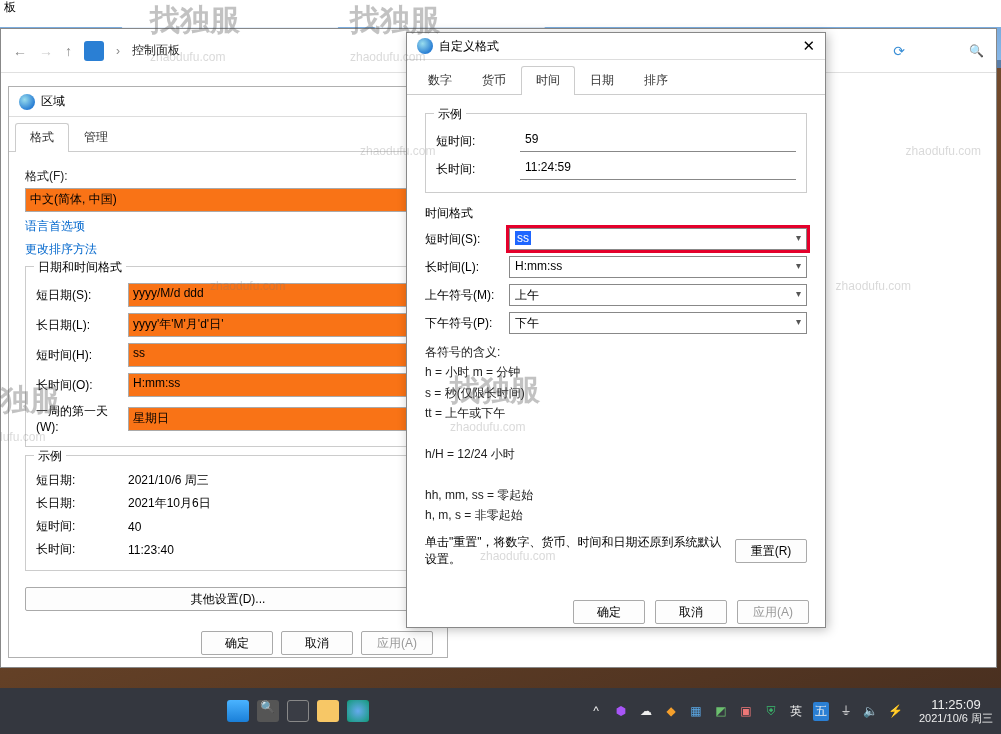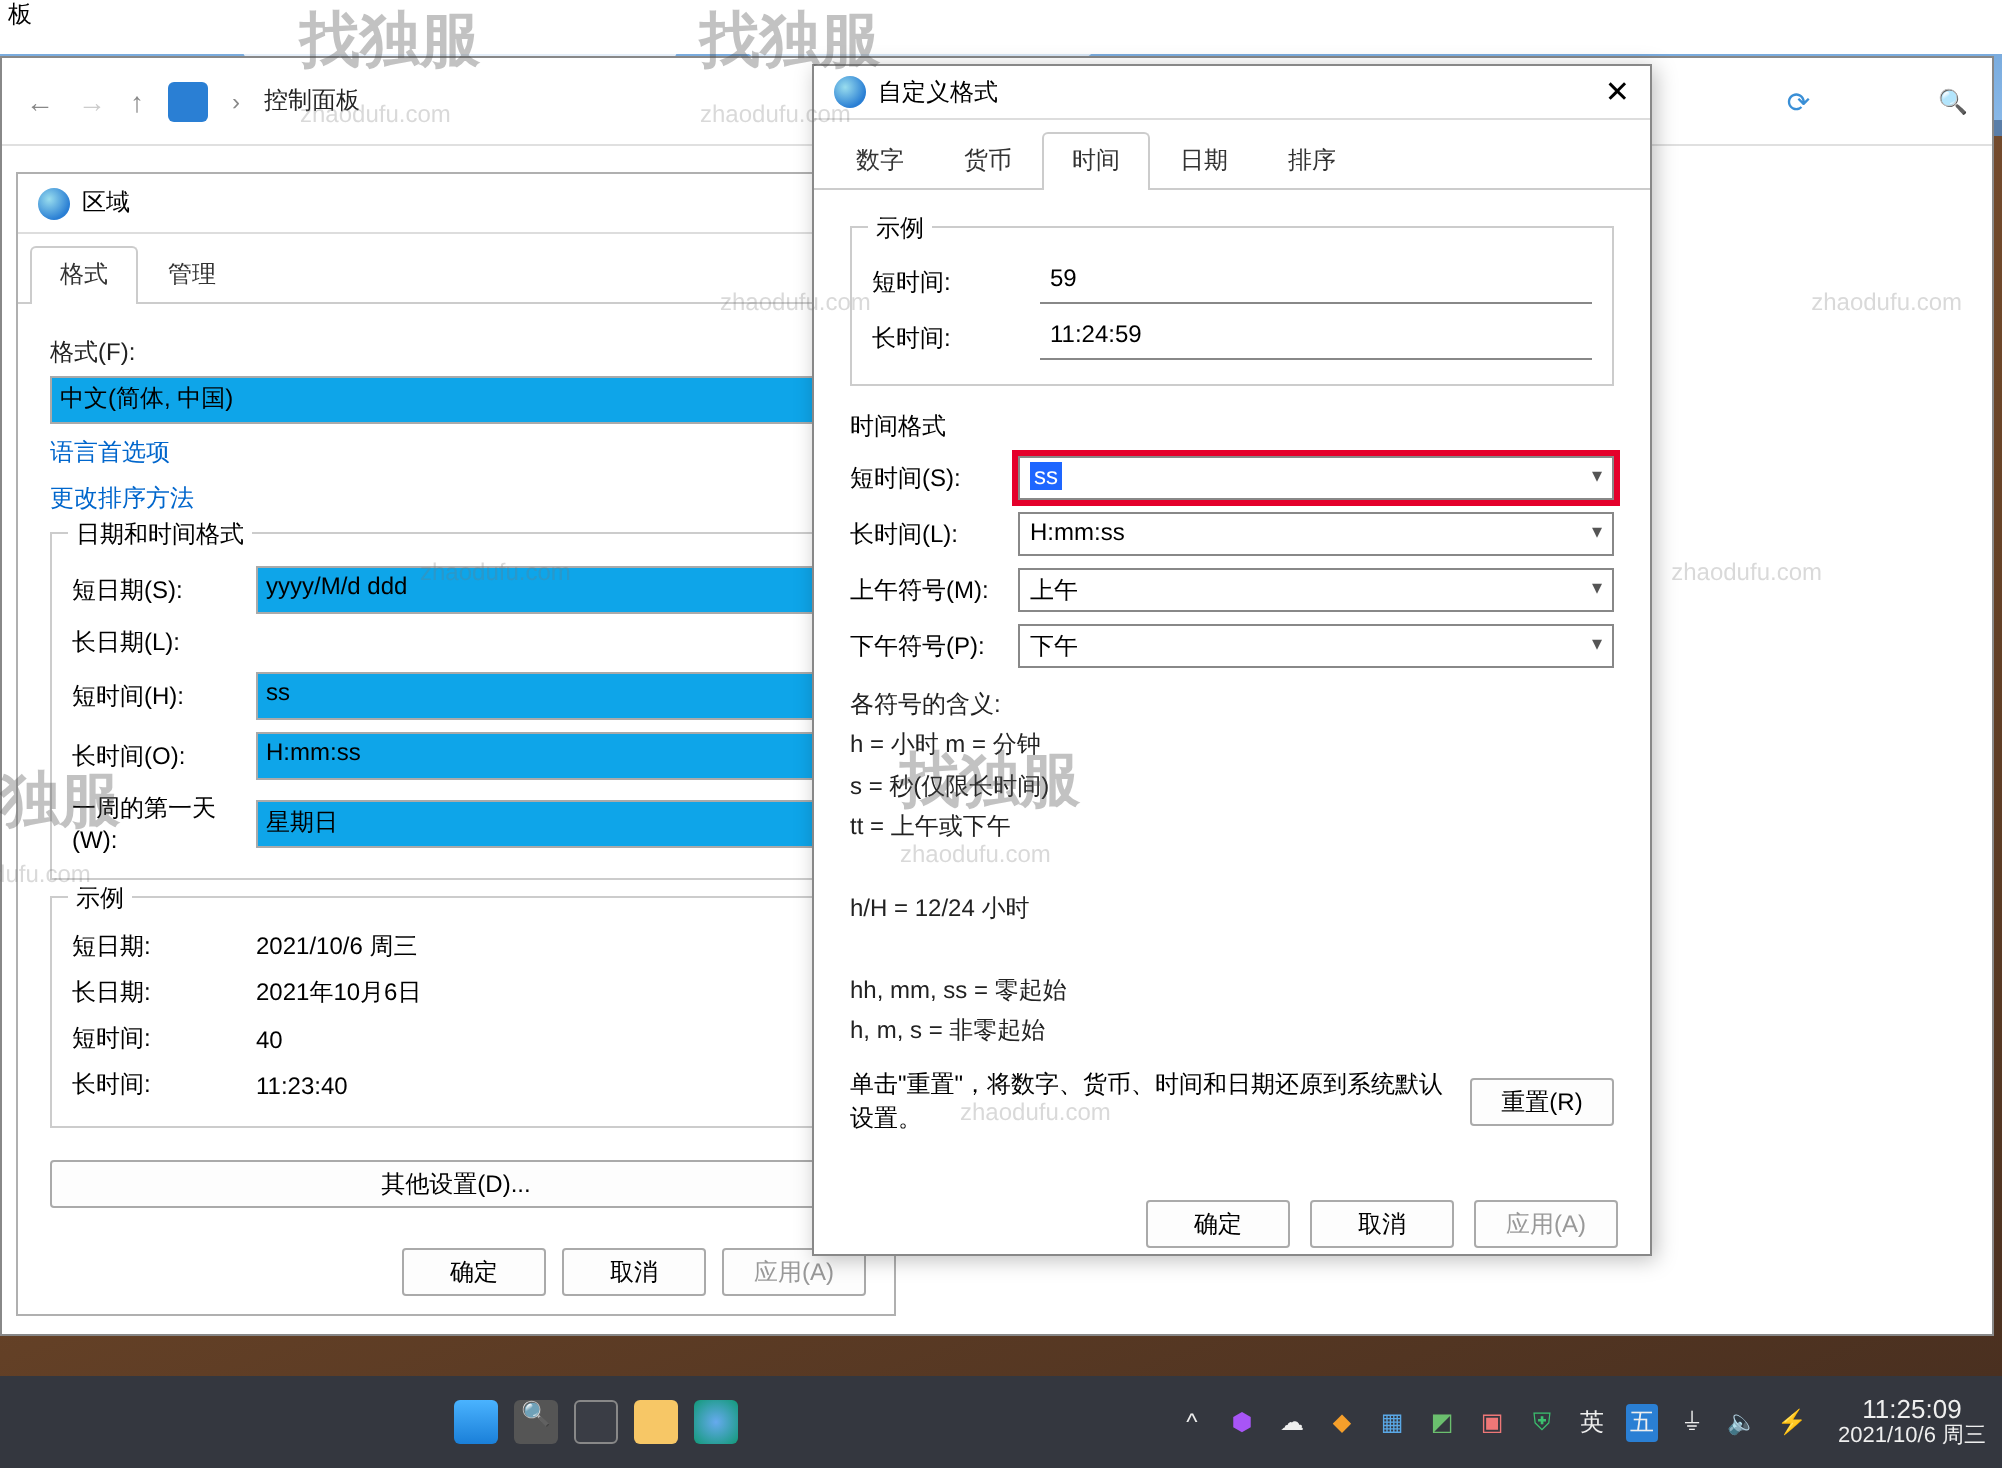--- a/index.html
+++ b/index.html
@@ -23,21 +23,21 @@
   
   .region-dlg{position:absolute;left:8px;top:86px;width:440px;height:572px;background:#fff;border:1px solid #b0b0b0;}
   .region-head{display:flex;align-items:center;gap:6px;padding:6px 10px;border-bottom:1px solid #ddd;}
   .globe-sm{width:16px;height:16px;background:radial-gradient(circle at 35% 35%,#9de,#2a7fd4 70%);border-radius:50%;}
   .tabs{display:flex;border-bottom:1px solid #ccc;padding:0 6px;margin-top:6px;}
   .tab{padding:5px 14px;border:1px solid transparent;border-bottom:none;color:#333;position:relative;}
   .tab.active{background:#fff;border-color:#ccc;border-radius:3px 3px 0 0;}
   .tab.active:after{content:"";position:absolute;left:0;right:0;bottom:-1px;height:1px;background:#fff;}
   .rg-content{padding:10px 16px;}
   .lbl{margin:6px 0 3px;color:#222;}
-  .combo{width:100%;height:24px;border:1px solid #aaa;padding:2px 4px;background:#0ea5e9;position:relative;}
+  .combo{width:100%;height:24px;border:1px solid #aaa;padding:2px 4px;background:#f97316;position:relative;}
   .combo:after{content:"▾";position:absolute;right:6px;top:3px;color:#555;font-size:10px;}
   .link{color:#0066cc;margin:6px 0;display:block;}
   .field-group{border:1px solid #ccc;padding:10px 10px 6px;margin:8px 0;position:relative;}
   .legend{position:absolute;top:-8px;left:8px;background:#fff;padding:0 4px;}
   .frow{display:flex;align-items:center;margin:6px 0;}
   .frow .flab{width:92px;}
   .frow .fval, .frow .combo{flex:1;}
   .start-left{ text-align: left; }
   .btn-row{display:flex;gap:8px;justify-content:flex-end;padding:10px 14px;}
   .btn{min-width:72px;height:24px;border:1px solid #aaa;background:#fdfdfd;border-radius:2px;text-align:center;line-height:22px;}
@@ -124,20 +124,21 @@
     <a class="link">更改排序方法</a>
 
     <div class="field-group">
       <span class="legend">日期和时间格式</span>
       <div class="frow">
           <span class="flab">短日期(S):</span>
           <div class="combo"><span>yyyy/M/d ddd</span></div>
         </div>
       <div class="frow">
           <span class="flab">长日期(L):</span>
+          <div class="combo"><span>yyyy'年'M'月'd'日'</span></div>
         </div>
       <div class="frow">
           <span class="flab">短时间(H):</span>
           <div class="combo"><span>ss</span></div>
         </div>
       <div class="frow">
           <span class="flab">长时间(O):</span>
           <div class="combo"><span>H:mm:ss</span></div>
         </div>
       <div class="frow">

